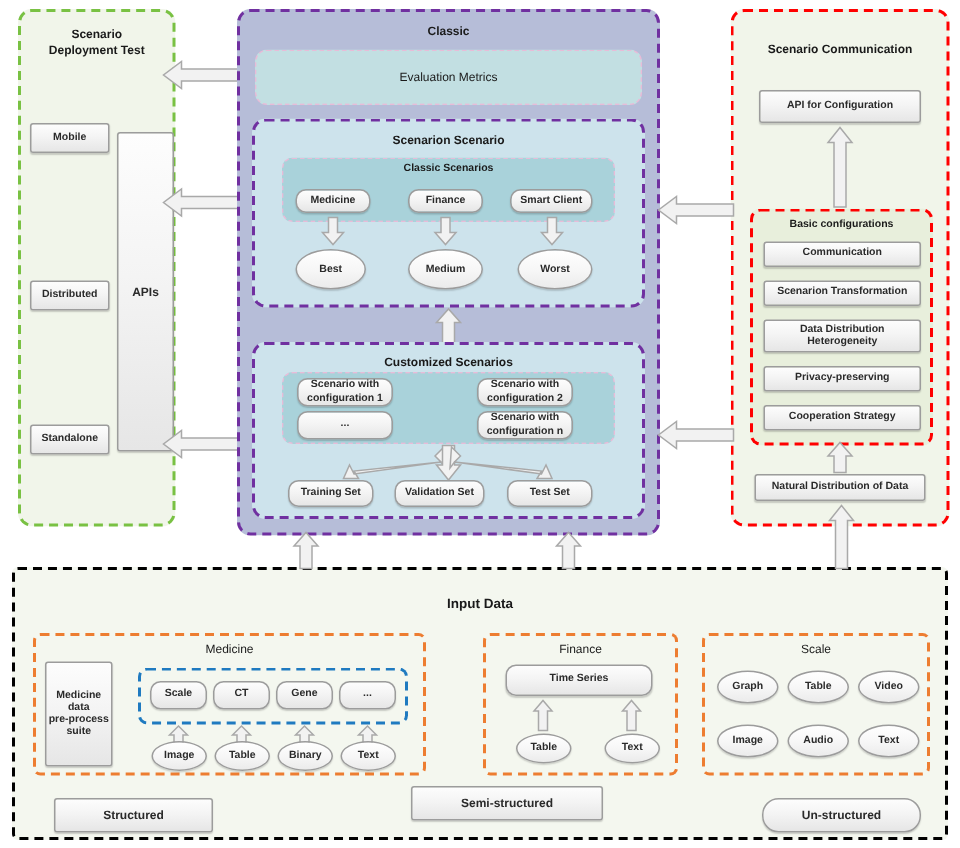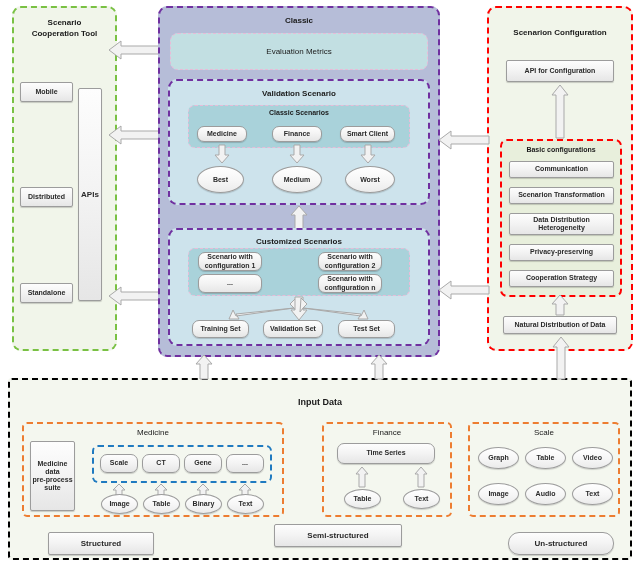--- a/index.html
+++ b/index.html
@@ -31,25 +31,25 @@
   
   svg.ar{position:absolute;overflow:visible;}
   svg.ar polygon{fill:#f2f2f2;stroke:#a9a9a9;stroke-width:1;}
 </style>
 </head>
 <body>
 
 <div class="abs panel" style="left:12px;top:6px;width:105px;height:345px;background:#f1f5ea;border:2px dashed #79c143;">
   <div class="abs" style="left:0;top:10px;width:100%;text-align:center;font-size:8px;font-weight:bold;line-height:1.35;">
     <div>Scenario</div>
-    <div>Cooperation Tool</div>
+    <div>Deployment Test</div>
   </div>
 </div>
 
-<div class="abs btn" style="left:78px;top:88px;width:24px;height:213px;font-size:8px;">
+<div class="abs btn" style="left:78px;top:88px;width:38px;height:213px;font-size:8px;">
   <span>APIs</span>
 </div>
 
 <div class="abs btn" style="left:20px;top:82px;width:53px;height:20px;">
   <span>Mobile</span>
 </div>
 <div class="abs btn" style="left:20px;top:187px;width:53px;height:20px;">
   <span>Distributed</span>
 </div>
 <div class="abs btn" style="left:20px;top:283px;width:53px;height:20px;">
@@ -69,21 +69,21 @@
 <div class="abs panel" style="left:158px;top:6px;width:282px;height:351px;background:#b6bdd8;border:2px dashed #7030a0;">
   <div class="panel-title" style="top:8px;font-size:8px;">Classic</div>
 </div>
 
 <div class="abs panel" style="left:170px;top:33px;width:258px;height:37px;background:#c2dfe2;border:1px dashed #e8bcd8;border-radius:8px;
             display:flex;align-items:center;justify-content:center;">
   <span style="font-size:8px;font-weight:normal;">Evaluation Metrics</span>
 </div>
 
 <div class="abs panel" style="left:168px;top:79px;width:262px;height:126px;background:#cde3ec;border:2px dashed #7030a0;border-radius:9px;">
-  <div class="panel-title" style="top:8px;font-size:8px;">Validation Scenario</div>
+  <div class="panel-title" style="top:8px;font-size:8px;">Scenarion Scenario</div>
 </div>
 
 <div class="abs panel" style="left:188px;top:105px;width:222px;height:43px;background:#a9d2da;border:1px dashed #e8bcd8;border-radius:7px;">
   <div class="panel-title" style="top:3px;font-size:7px;">Classic Scenarios</div>
 </div>
 
 <div class="abs btn round" style="left:197px;top:126px;width:50px;height:16px;">
   <span>Medicine</span>
 </div>
 <div class="abs btn round" style="left:272px;top:126px;width:50px;height:16px;">
@@ -153,21 +153,21 @@
   <span>Training Set</span>
 </div>
 <div class="abs btn round" style="left:263px;top:320px;width:60px;height:18px;">
   <span>Validation Set</span>
 </div>
 <div class="abs btn round" style="left:338px;top:320px;width:57px;height:18px;">
   <span>Test Set</span>
 </div>
 
 <div class="abs panel" style="left:487px;top:6px;width:146px;height:345px;background:#f1f5ea;border:2px dashed #ff0000;">
-  <div class="panel-title" style="top:20px;font-size:8px;">Scenarion Configuration</div>
+  <div class="panel-title" style="top:20px;font-size:8px;">Scenario Communication</div>
 </div>
 
 <div class="abs btn" style="left:506px;top:60px;width:108px;height:22px;">
   <span>API for Configuration</span>
 </div>
 
 <svg class="ar" style="left:551px;top:84px;" width="18" height="55">
   <polygon points="5,54 5,11 1,11 9,1 17,11 13,11 13,54"></polygon>
 </svg>
 
@@ -311,21 +311,21 @@
 <div class="abs ell" style="left:478px;top:483px;width:41px;height:22px;">
   <span>Image</span>
 </div>
 <div class="abs ell" style="left:525px;top:483px;width:41px;height:22px;">
   <span>Audio</span>
 </div>
 <div class="abs ell" style="left:572px;top:483px;width:41px;height:22px;">
   <span>Text</span>
 </div>
 
-<div class="abs btn" style="left:48px;top:532px;width:106px;height:23px;font-size:8px;font-weight:bold;">
+<div class="abs btn" style="left:36px;top:532px;width:106px;height:23px;font-size:8px;font-weight:bold;">
   <span>Structured</span>
 </div>
 <div class="abs btn" style="left:274px;top:524px;width:128px;height:23px;font-size:8px;font-weight:bold;text-align:right;">
   <span>Semi-structured</span>
 </div>
 <div class="abs btn" style="left:508px;top:532px;width:106px;height:23px;font-size:8px;font-weight:bold;border-radius:11px;">
   <span>Un-structured</span>
 </div>
 
 </body></html>

